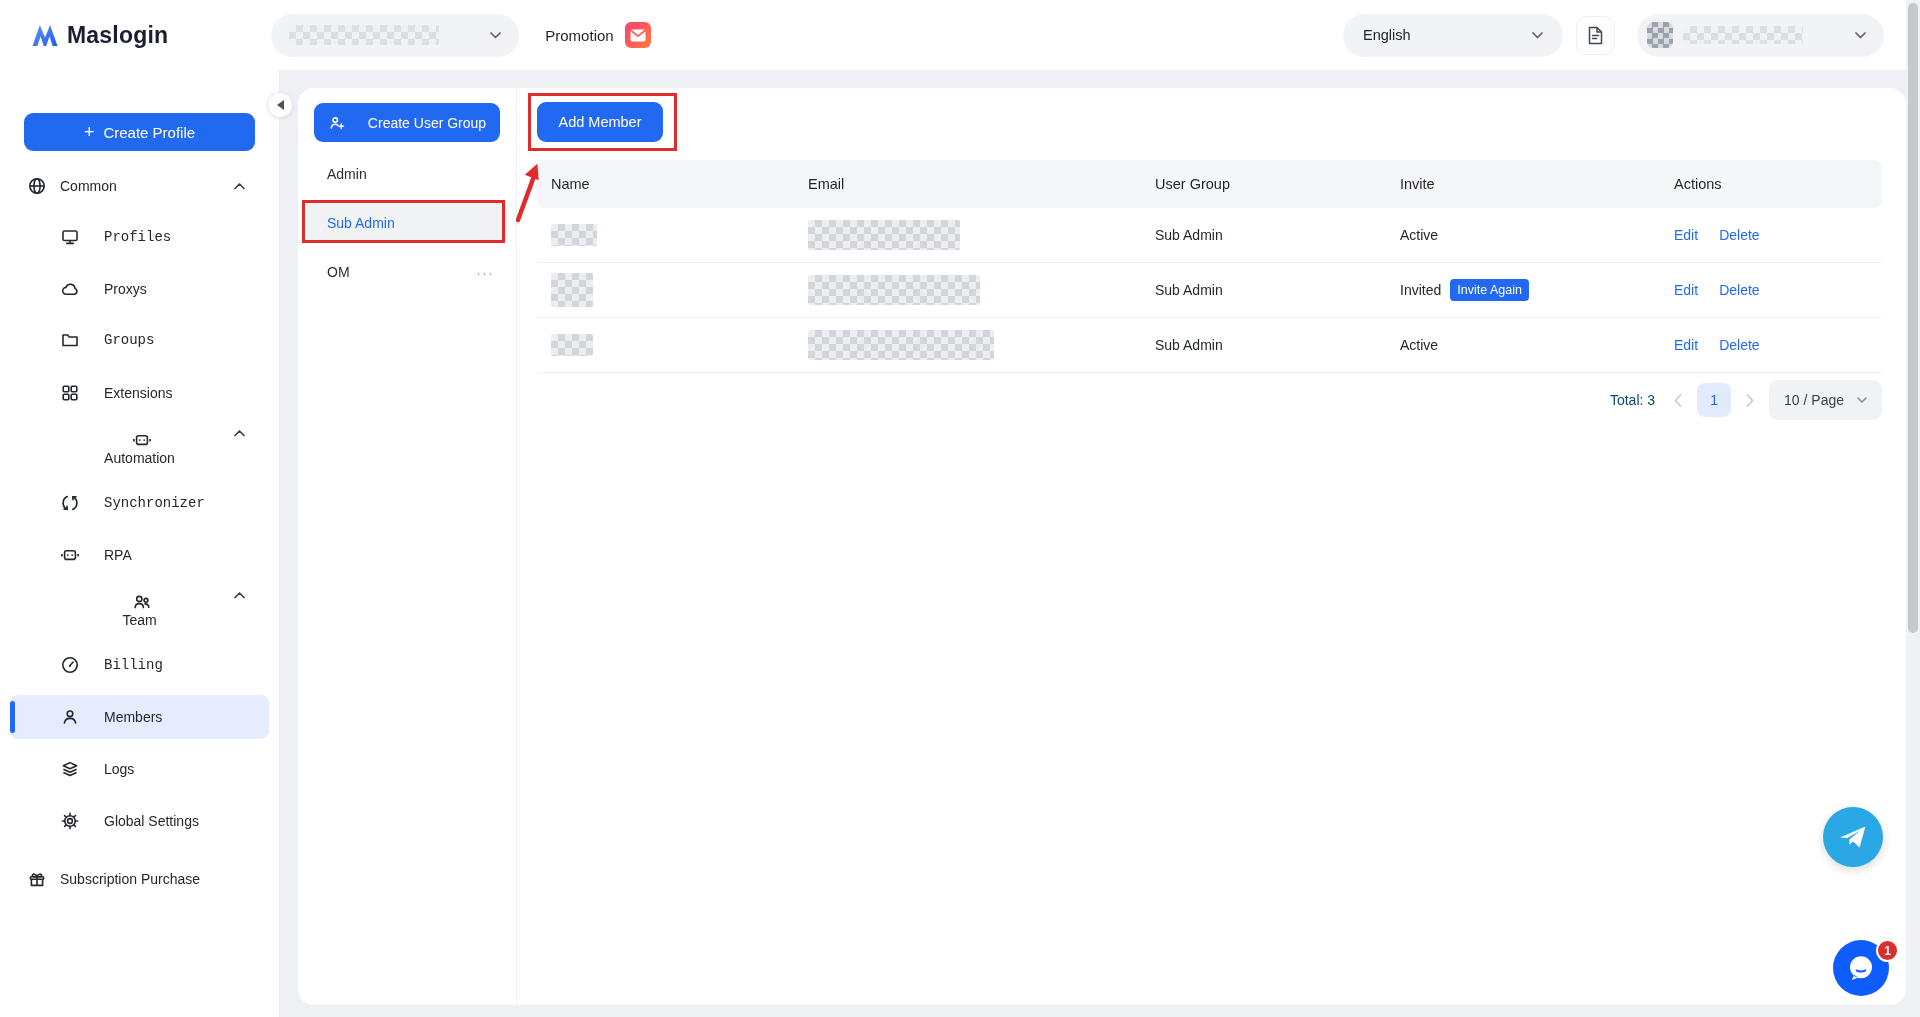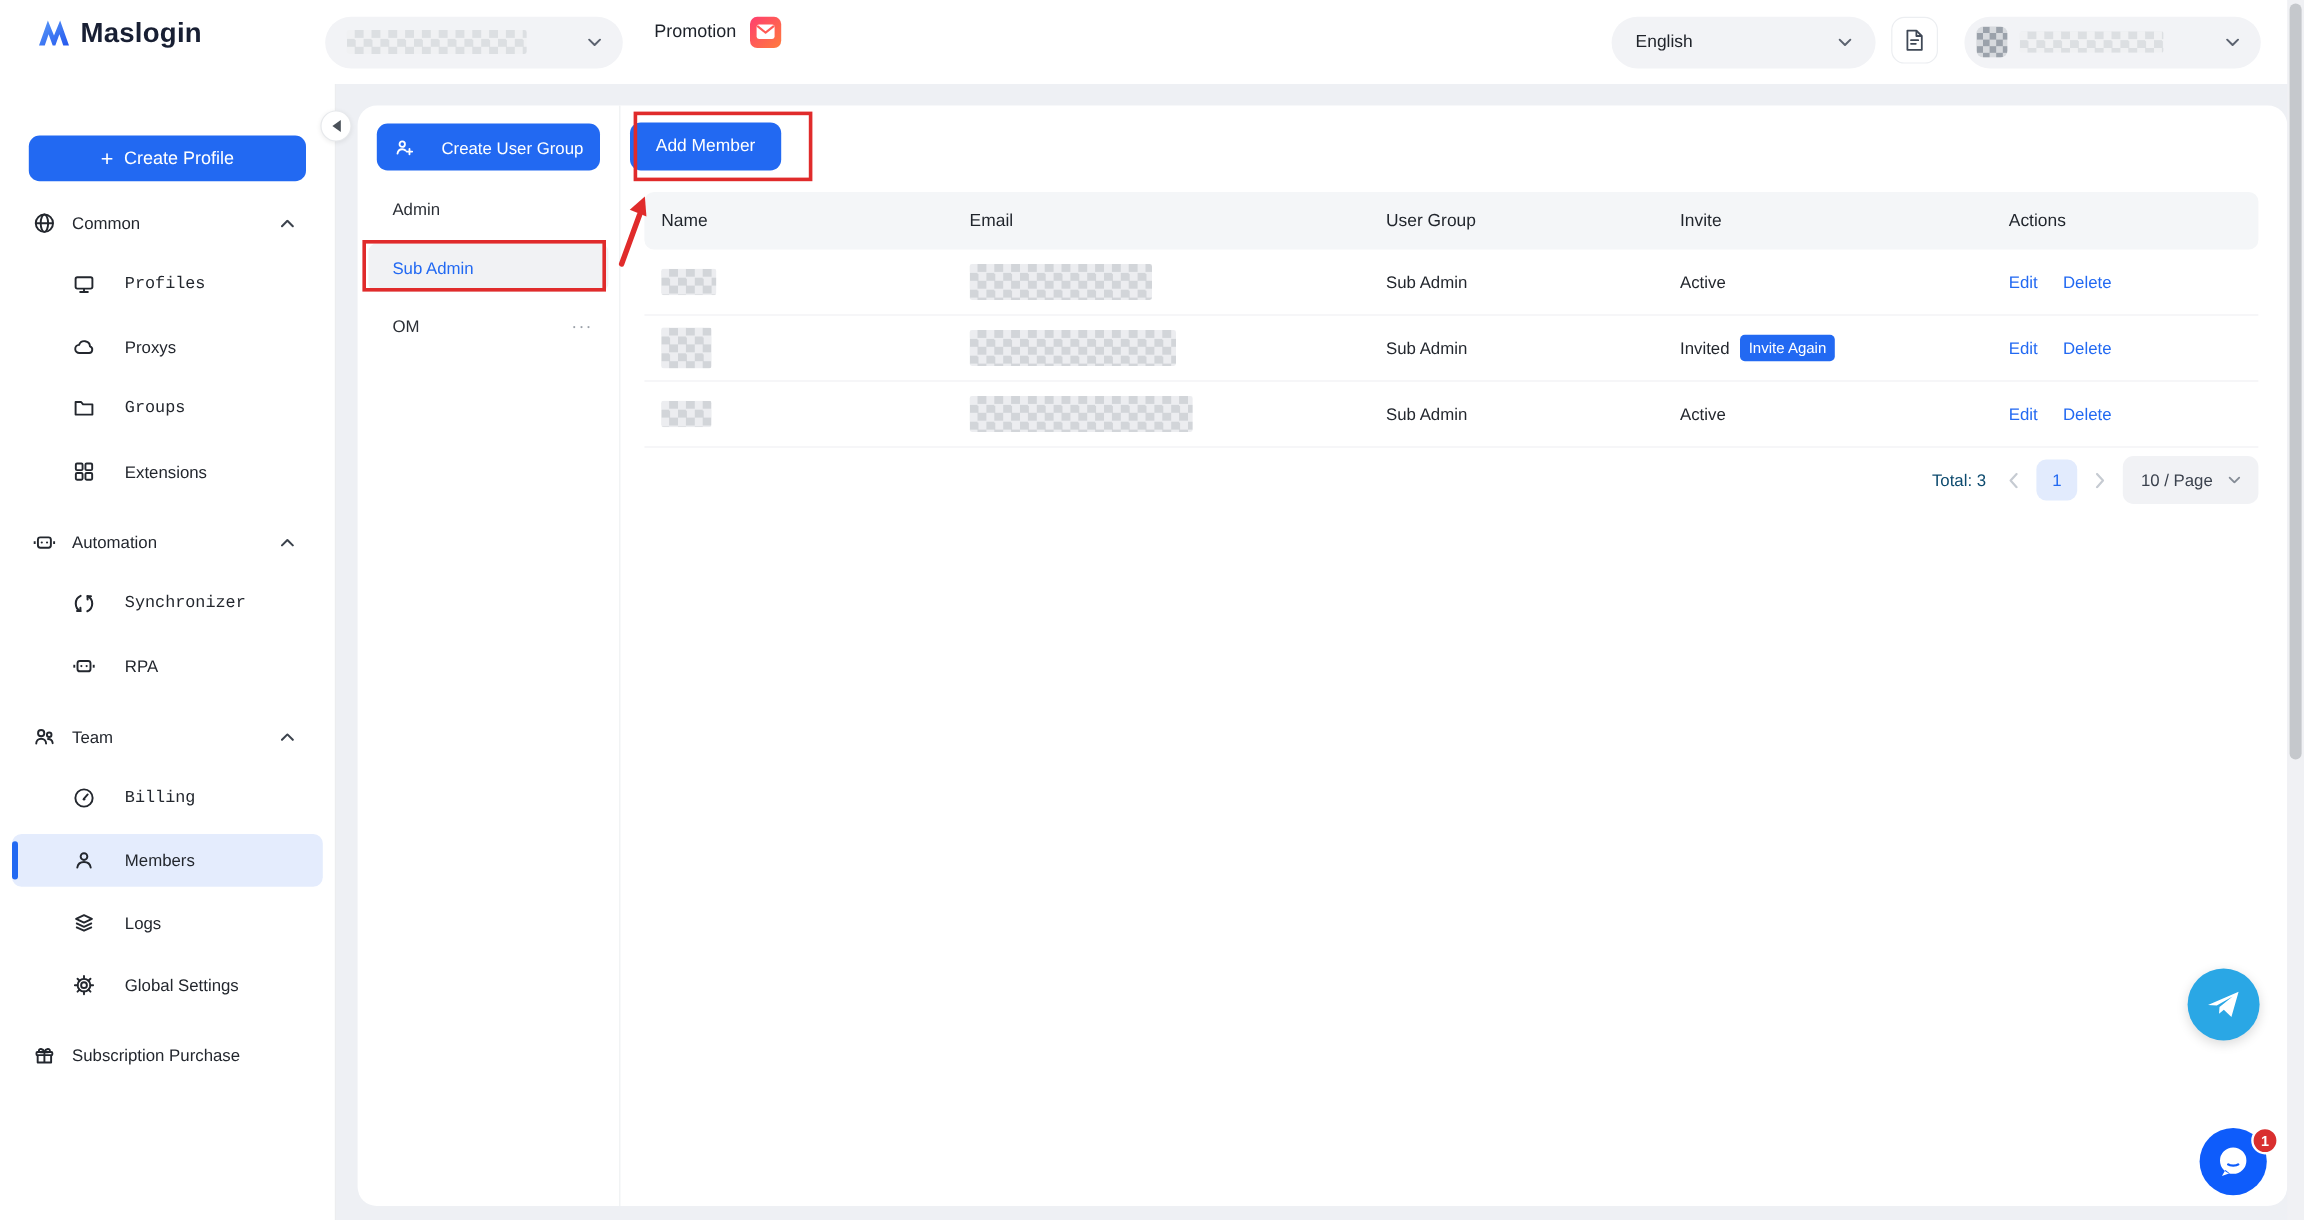--- a/index.html
+++ b/index.html
@@ -11,21 +11,21 @@
   svg { display:block; }
   button { font-family:inherit; border:none; background:none; cursor:pointer; }
 
   
   .mosaic { background:repeating-conic-gradient(#d2d5d9 0% 25%, #ecedf0 0% 50%); background-size:14px 14px; border-radius:2px; }
   .mosaic.light { background:repeating-conic-gradient(#dcdfe2 0% 25%, #f0f1f3 0% 50%); background-size:14px 14px; }
   .mosaic.dark { background:repeating-conic-gradient(#9ba2ab 0% 25%, #d7dade 0% 50%); background-size:11px 11px; }
 
   
   .header { position:absolute; left:0; top:0; width:1920px; height:70px; background:#fff; display:flex; align-items:center; justify-content:space-between; padding:0 36px 0 30px; z-index:5; }
-  .h-left, .h-right { display:flex; align-items:flex-start; }
+  .h-left, .h-right { display:flex; align-items:center; }
   .brand { display:flex; align-items:center; gap:7px; }
   .brand-text { font-size:23px; font-weight:700; color:#181f33; letter-spacing:.2px; }
   .pill { display:flex; align-items:center; background:#f2f3f6; border-radius:22px; height:43px; }
   .workspace { width:248px; margin-left:103px; padding:0 18px; justify-content:space-between; }
   .ws-m { width:150px; height:20px; }
   .promo { display:flex; align-items:center; gap:11px; margin-left:26px; }
   .promo-label { font-size:15px; font-weight:500; color:#1d222a; }
   .promo-icon { width:26px; height:26px; border-radius:6px; background:linear-gradient(135deg,#ff3e6f 0%,#ff7b3d 100%); display:flex; align-items:center; justify-content:center; }
   .lang { width:220px; padding:0 20px; justify-content:space-between; }
   .lang-label { font-size:14.5px; color:#20242b; }
@@ -36,21 +36,21 @@
   .accname-m { width:120px; height:18px; }
 
   
   .sidebar { position:absolute; left:0; top:70px; width:280px; height:947px; background:#fff; border-right:1px solid #ecedef; padding-top:43px; z-index:2; }
   .btn-primary { background:#2269f2; color:#fff; border-radius:9px; display:flex; align-items:center; justify-content:center; font-size:14.5px; }
   .create-profile { width:231px; height:38px; margin-left:24px; gap:9px; font-size:15px; }
   .create-profile .plus { font-size:18px; font-weight:400; line-height:1; }
   .nav { display:flex; flex-direction:column; }
   .nav-item { position:relative; display:flex; align-items:center; height:44px; margin:8px 10px 0 10px; border-radius:8px; }
   .nav-item.mt7 { margin-top:7px;font-family:Liberation Mono, monospace; } .nav-item.mt9 { margin-top:9px; }
-  .nav-item.mt13 { margin-top:13px; } .nav-item.mt14 { margin-top:14px; } .nav-item.mt15 { margin-top:15px; }
+  .nav-item.mt13 { margin-top:13px; } .nav-item.mt14 { margin-top:14px; } .nav-item.mt15 { margin-top:15px;flex-direction:column; }
   .nav-item .ico { margin-left:17px; margin-right:13px; color:#23272e; display:flex; }
   .nav-item.child .ico { margin-left:50px; margin-right:24px; }
   .nav-label { font-size:14px; color:#23272e; }
   .nav-chevron { position:absolute; right:24px; color:#3c434d; }
   .nav-item.active { background:#e4ecfd; }
   .nav-item.active::before { content:""; position:absolute; left:0; top:6px; width:5px; height:32px; border-radius:3px; background:#2269f2; }
   .collapse-handle { position:absolute; left:267px; top:92px; width:26px; height:26px; border-radius:50%; background:#fff; border:1px solid #e7e9ec; box-shadow:0 1px 4px rgba(0,0,0,.08); display:flex; align-items:center; justify-content:center; z-index:6; }
   .collapse-tri { width:0; height:0; border-top:5px solid transparent; border-bottom:5px solid transparent; border-right:7px solid #4a5159; }
 
   
@@ -61,21 +61,21 @@
   .group-item { display:flex; align-items:center; justify-content:space-between; height:40px; margin:0 9px; padding:0 13px 0 20px; border-radius:7px; font-size:14px; color:#2b2f36; }
   .group-item + .group-item { margin-top:8px; }
   .group-item.selected { background:#f1f2f4; color:#2269f2; margin-top:9px; margin-bottom:9px; }
   .group-more { color:#9aa0a8; font-size:15px; letter-spacing:1px; }
 
   .red-box { position:absolute; border:3px solid #e02b2b; z-index:4; pointer-events:none; }
   .subadmin-box { left:4px; top:112px; width:203px; height:43px; }
 
   
   .members-area { position:relative; flex:1; height:100%; }
-  .addmember { position:absolute; left:8px; top:14px; width:126px; height:40px; }
+  .addmember { position:absolute; left:20px; top:14px; width:126px; height:40px; }
   .addmember-box { left:11px; top:5px; width:149px; height:58px; }
   .red-arrow { position:absolute; left:-10px; top:74px; z-index:4; pointer-events:none; }
 
   .table { position:absolute; left:20px; right:24px; top:72px; }
   .tgrid { display:grid; grid-template-columns:257px 347px 245px 274px 1fr; align-items:center; padding-left:14px; }
   .thead { height:48px; background:#f4f6f8; border-radius:8px; font-size:14.5px; font-weight:500; color:#1f242b; }
   .trow { height:55px; border-bottom:1px solid #f0f1f4; font-size:14px; color:#23272e; }
   .cell { display:flex; align-items:center; }
   .name-m1 { width:46px; height:22px; }
   .name-m2 { width:42px; height:34px; }

